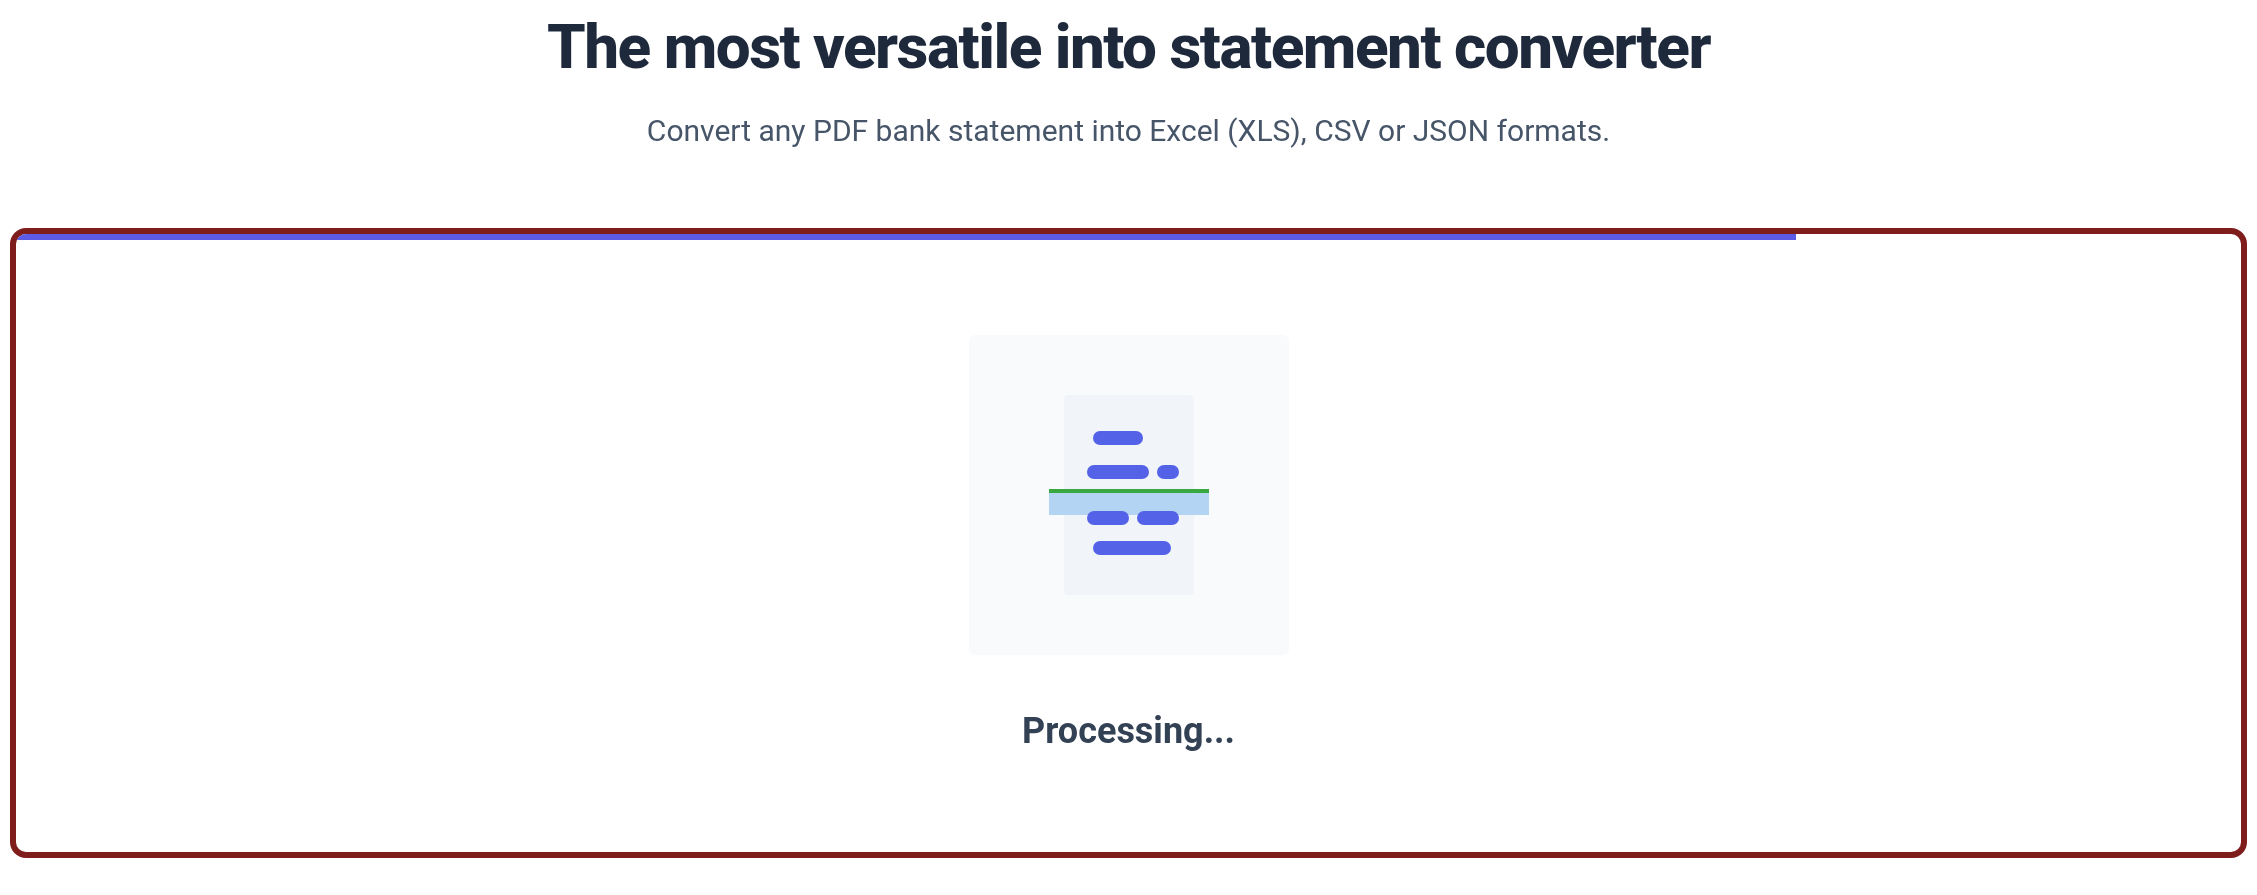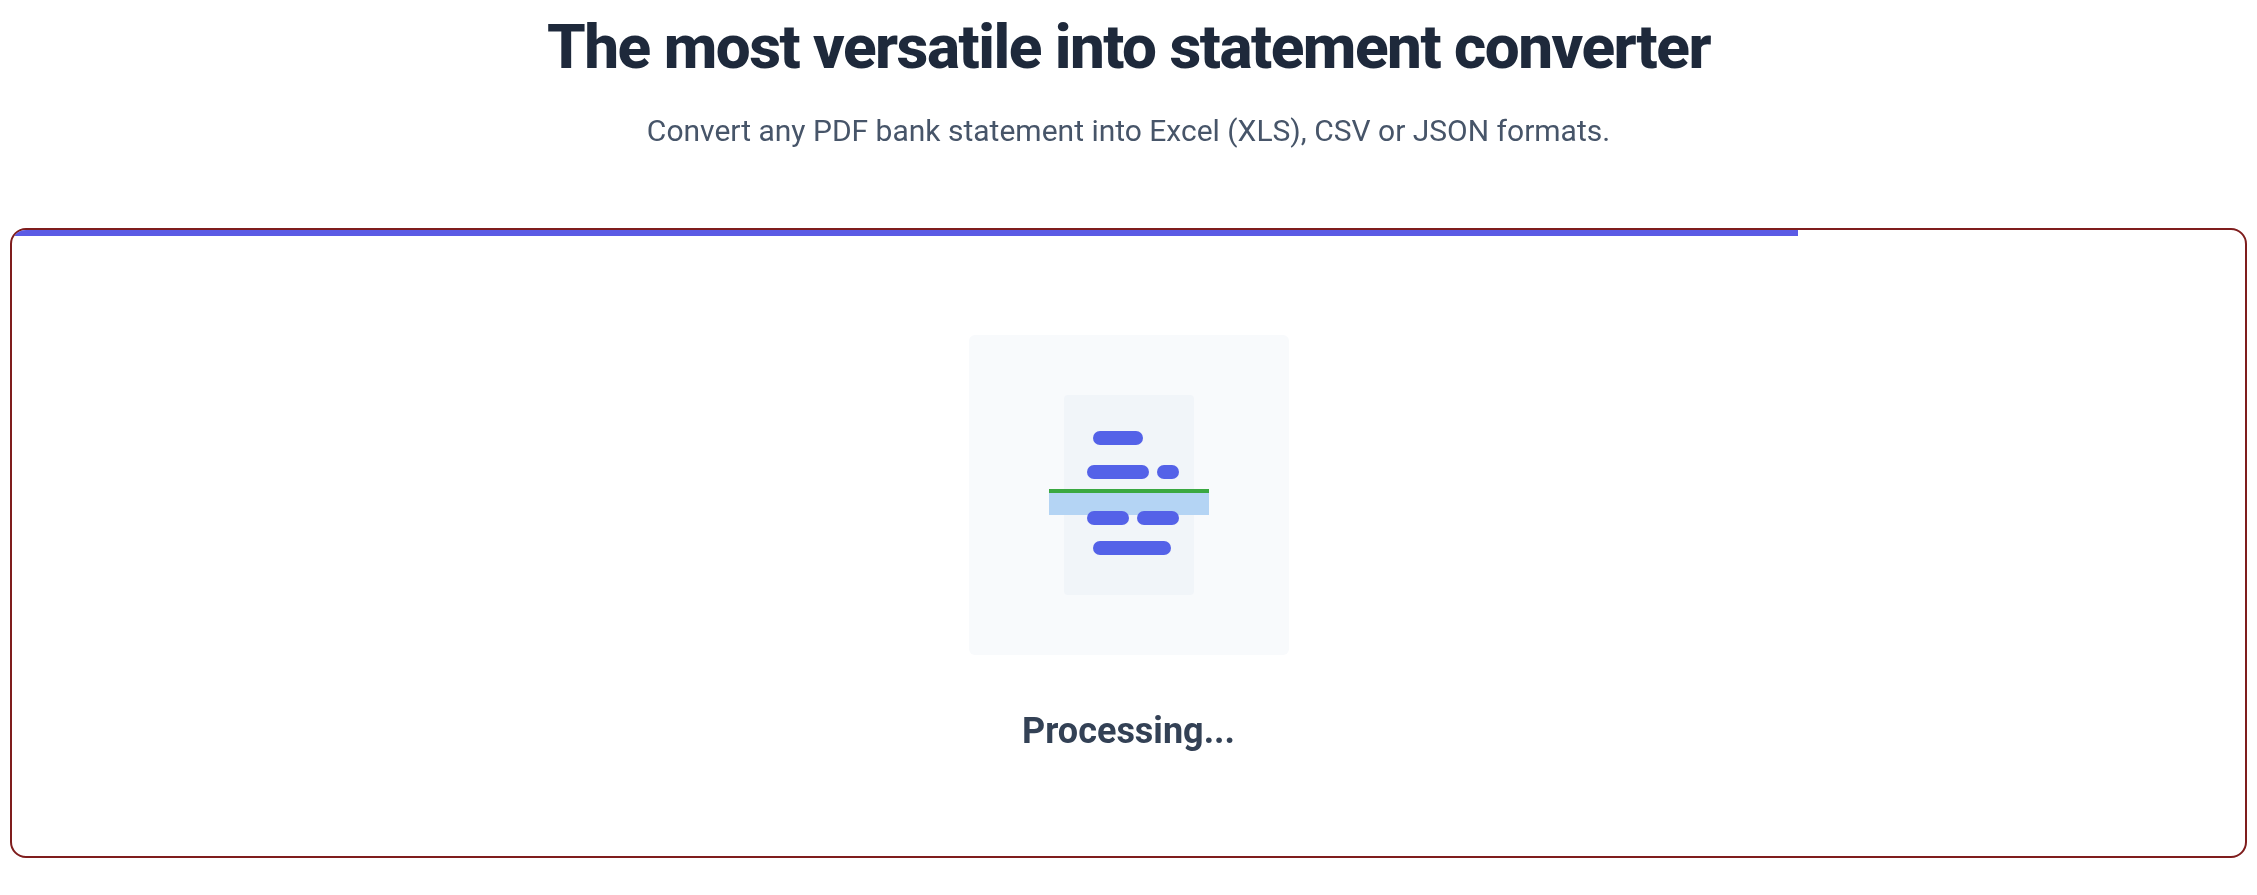--- a/index.html
+++ b/index.html
@@ -35,21 +35,21 @@
     }
     
     .subtitle {
       font-size: 30px;
       font-weight: 400;
       color: #475569;
     }
     
     .card {
       position: relative;
-      border: 2px solid #7f1d1d;
+      border: 6px solid #7f1d1d;
       border-radius: 16px;
       overflow: hidden;
       min-height: 630px;
       display: flex;
       flex-direction: column;
       align-items: center;
       justify-content: center;
     }
     
     .progress-bar {

